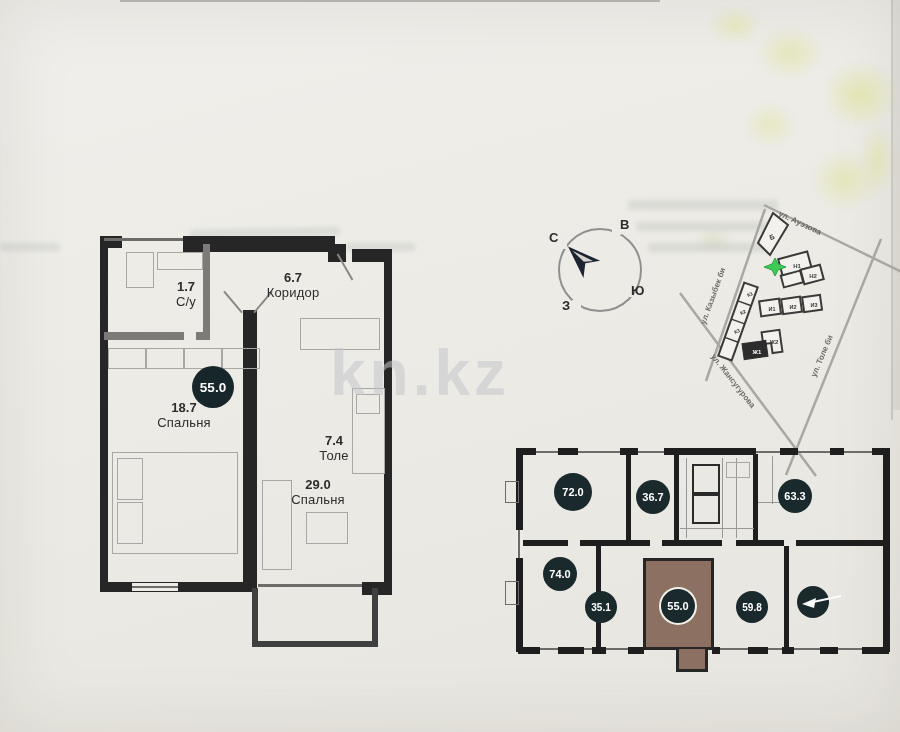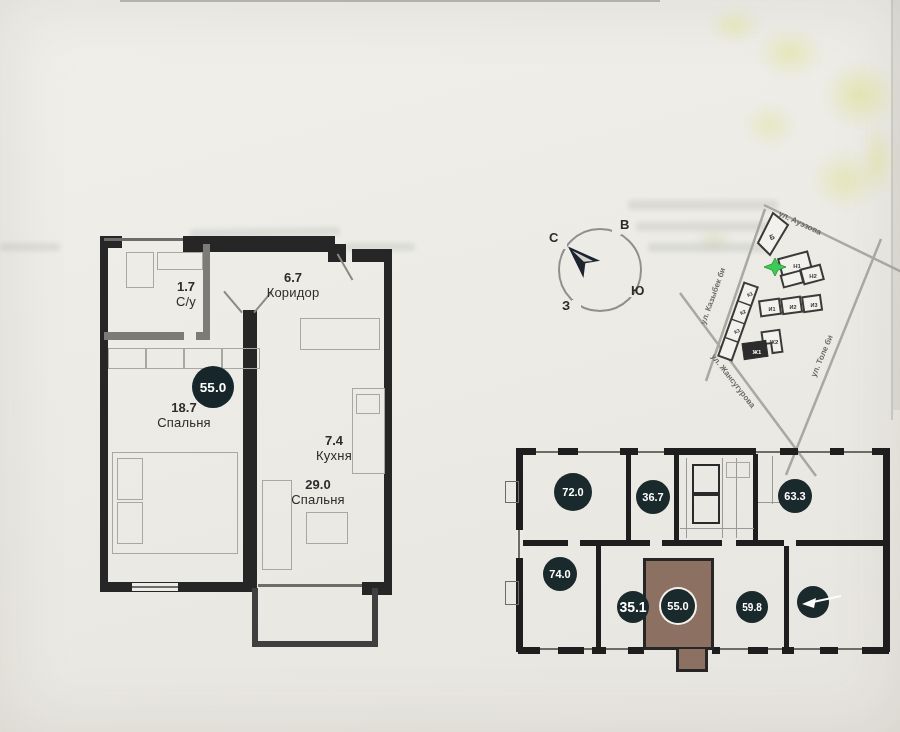--- a/index.html
+++ b/index.html
@@ -98,32 +98,33 @@
     <div class="rlabel" style="left:293px;top:285px;">
       <span class="num">6.7</span>
       <span class="nm">Коридор</span>
     </div>
     <div class="rlabel" style="left:184px;top:415px;">
       <span class="num">18.7</span>
       <span class="nm">Спальня</span>
     </div>
     <div class="rlabel" style="left:334px;top:448px;">
       <span class="num">7.4</span>
-      <span class="nm">Кухня</span>
+      <span class="nm">Толе</span>
     </div>
     <div class="rlabel" style="left:318px;top:492px;">
       <span class="num">29.0</span>
       <span class="nm">Спальня</span>
     </div>
 
     <div class="circ" style="left:192px;top:366px;width:42px;height:42px;font-size:13.5px;background:#16262a;">
       <span>55.0</span>
     </div>
   </div>
 
+  <div class="watermark">kn.kz</div>
 
   <div class="abs" style="left:548px;top:218px;width:110px;height:110px;">
     <div class="abs" style="left:10px;top:10px;width:80px;height:80px;border:2px solid #8f8f8f;border-radius:50%;"></div>
     <div class="gap" style="left:10px;top:22px;width:9px;height:9px;"></div>
     <div class="gap" style="left:64px;top:8px;width:9px;height:9px;"></div>
     <div class="gap" style="left:76px;top:70px;width:9px;height:9px;"></div>
     <div class="gap" style="left:24px;top:82px;width:9px;height:9px;"></div>
     <div class="cletter" style="left:1px;top:12px;">С</div>
     <div class="cletter" style="left:72px;top:-1px;">В</div>
     <div class="cletter" style="left:83px;top:65px;">Ю</div>
@@ -250,21 +251,21 @@
       </div>
     <div class="circ" style="left:636px;top:480px;width:34px;height:34px;">
       <span>36.7</span>
       </div>
     <div class="circ" style="left:778px;top:479px;width:34px;height:34px;">
       <span>63.3</span>
       </div>
     <div class="circ" style="left:543px;top:557px;width:34px;height:34px;">
       <span>74.0</span>
       </div>
-    <div class="circ" style="left:617px;top:591px;width:32px;height:32px;font-size:14px;">
+    <div class="circ" style="left:585px;top:591px;width:32px;height:32px;font-size:10px;">
       <span>35.1</span>
       </div>
     <div class="circ" style="left:661px;top:589px;width:34px;height:34px;box-shadow:0 0 0 2px #f3f1ec;">
       <span>55.0</span>
       </div>
     <div class="circ" style="left:736px;top:591px;width:32px;height:32px;font-size:10px;">
       <span>59.8</span>
       </div>
     <div class="circ" style="left:797px;top:586px;width:32px;height:32px;"></div>
     <svg width="44" height="24" style="position:absolute;left:799px;top:592px;">

